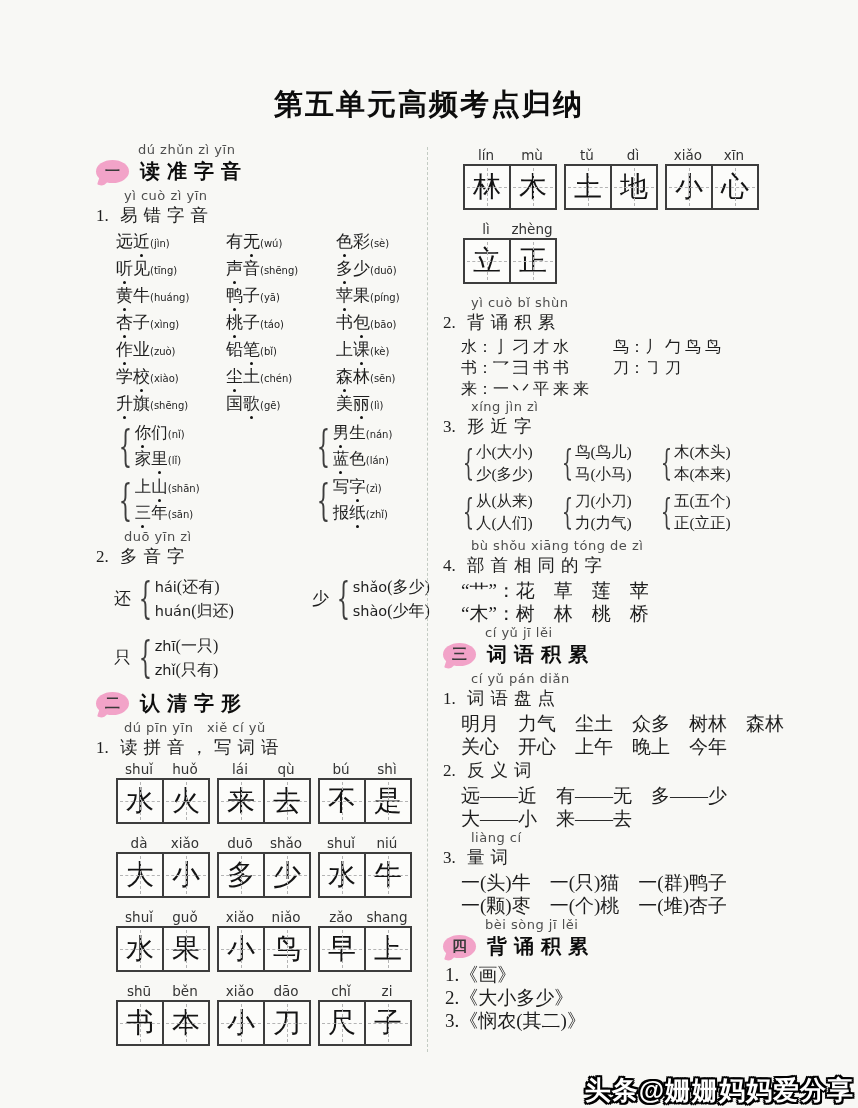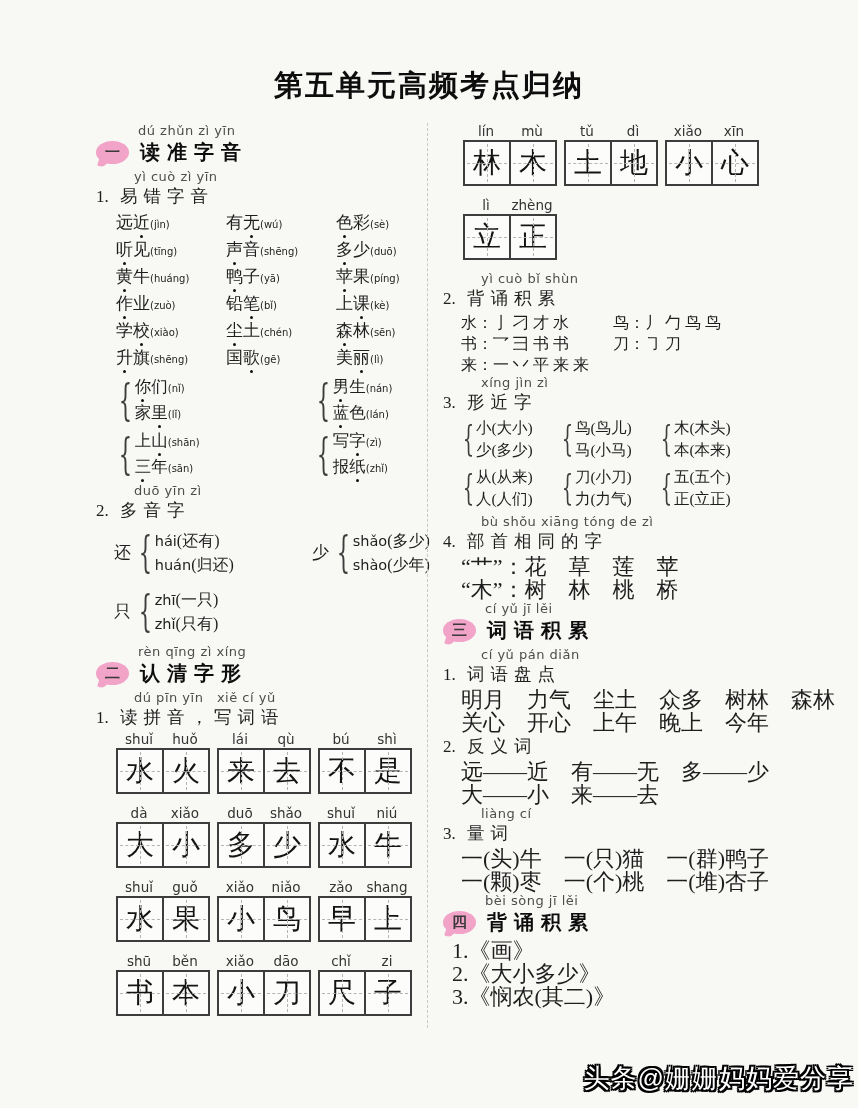--- a/index.html
+++ b/index.html
@@ -2,42 +2,42 @@
 <html><head>
 <meta charset="utf-8">
 <style>
   html,body{margin:0;padding:0}
   body{
     width:858px;height:1108px;overflow:hidden;position:relative;
     background:#f8f8f5;color:#1e1e1e;
     font-family:"Liberation Serif","DejaVu Serif",serif;
   }
   .title{
-    margin:0;padding-top:69px;text-align:center;color:#0d0d0d;
+    margin:0;padding-top:88px;text-align:center;color:#0d0d0d;
     font-family:"Liberation Sans","DejaVu Sans",sans-serif;
     font-weight:bold;font-size:29px;line-height:32px;letter-spacing:2px;
   }
-  .columns{display:flex;align-items:flex-start;margin-top:22px;padding-left:96px}
+  .columns{display:flex;align-items:center;margin-top:22px;padding-left:96px}
   .col-left{flex:none;width:331px}
   .col-right{flex:1;border-left:1px dashed #c3cbc3;padding-left:15px;padding-right:18px;min-height:905px}
 
   .py{font-family:"DejaVu Sans","Liberation Sans",sans-serif;font-size:13px;line-height:15px;color:#4d4d4d;letter-spacing:.5px}
 
   .head{margin-bottom:4px}
   .head-py{margin-left:42px}
   .head-line{display:flex;align-items:center;gap:11px;margin-top:1px;height:26px}
   .badge{flex:none;width:33px;height:23px;background:#f2a3c8;border-radius:50%;
     display:flex;align-items:center;justify-content:center;position:relative;
     font-family:"Liberation Sans","DejaVu Sans",sans-serif;font-weight:bold;font-size:15px;color:#3a3a3a}
   .badge::after{content:"";position:absolute;left:2px;bottom:-3px;width:9px;height:7px;background:#f2a3c8;
     border-radius:0 0 7px 1px;transform:rotate(18deg)}
   .head-title{font-family:"Liberation Sans","DejaVu Sans",sans-serif;font-weight:bold;font-size:20px;letter-spacing:7px;color:#0d0d0d;white-space:nowrap}
 
   .sub{margin-bottom:2px}
-  .sub-py{margin-left:38px}
+  .sub-py{margin-left:28px}
   .sub-line{display:flex;margin-top:1px}
   .sub-num{flex:none;min-width:24px;font-size:17px;line-height:23px}
   .sub-title{font-size:17.5px;line-height:23px;letter-spacing:6px;white-space:nowrap}
 
   .w-row{display:flex;margin-left:20px;font-size:17px;line-height:25px;white-space:nowrap}
   .w-col{flex:none;width:110px}
   .w-row .w-col:last-child{width:auto}
   .hz{position:relative;display:inline-block}
   .dc::after{content:"";position:absolute;left:50%;bottom:-3px;width:3px;height:3px;margin-left:-1.5px;border-radius:50%;background:#111}
   .wp{font-family:"DejaVu Sans","Liberation Sans",sans-serif;font-size:10px;color:#222}
@@ -67,26 +67,26 @@
   .st-row{display:flex;margin-left:18px;font-size:16px;line-height:21px;white-space:nowrap}
   .st-cell{flex:none;width:152px}
   .st-row .st-cell:last-child{width:auto}
 
   .xj-row{display:flex;margin:1px 0 3px 14px;height:46px}
   .xj{display:flex;align-items:center;flex:none;width:99px}
   .xj-row .xj:last-child{width:auto}
   .xj .br-mark{font-size:36px}
   .xj-lines{font-size:15.5px;line-height:22px;white-space:nowrap}
 
-  .ln{margin-left:18px;font-size:22px;line-height:23px;white-space:nowrap}
-  .ln-tight{margin-left:9px}
+  .ln{margin-left:18px;font-size:19px;line-height:23px;white-space:nowrap}
+  .ln-tight{margin-left:2px}
 
   .watermark{
-    position:absolute;right:4px;bottom:12px;
-    font-family:"Liberation Sans","DejaVu Sans",sans-serif;font-weight:normal;font-size:26px;letter-spacing:1px;color:#fff;
+    position:absolute;right:4px;bottom:0;
+    font-family:"Liberation Sans","DejaVu Sans",sans-serif;font-weight:bold;font-size:26px;letter-spacing:1px;color:#fff;
     text-shadow:-2px -2px 0 #000,2px -2px 0 #000,-2px 2px 0 #000,2px 2px 0 #000,0 -2px 0 #000,0 2px 0 #000,-2px 0 0 #000,2px 0 0 #000;
   }
 </style>
 </head>
 <body>
 
 <div class="page">
   <h1 class="title">第五单元高频考点归纳</h1>
   <div class="columns">
     <div class="col-left" id="col-left">
@@ -113,20 +113,25 @@
           <span class="w-col"><span class="hz dc">听</span><span class="hz">见</span><span class="wp">(tīng)</span></span>
           <span class="w-col"><span class="hz dc">声</span><span class="hz">音</span><span class="wp">(shēng)</span></span>
           <span class="w-col"><span class="hz dc">多</span><span class="hz">少</span><span class="wp">(duō)</span></span>
         </div>
         <div class="w-row">
           <span class="w-col"><span class="hz dc">黄</span><span class="hz">牛</span><span class="wp">(huáng)</span></span>
           <span class="w-col"><span class="hz dc">鸭</span><span class="hz">子</span><span class="wp">(yā)</span></span>
           <span class="w-col"><span class="hz dc">苹</span><span class="hz">果</span><span class="wp">(píng)</span></span>
         </div>
         <div class="w-row">
+          <span class="w-col"><span class="hz dc">杏</span><span class="hz">子</span><span class="wp">(xìng)</span></span>
+          <span class="w-col"><span class="hz dc">桃</span><span class="hz">子</span><span class="wp">(táo)</span></span>
+          <span class="w-col"><span class="hz">书</span><span class="hz dc">包</span><span class="wp">(bāo)</span></span>
+        </div>
+        <div class="w-row">
           <span class="w-col"><span class="hz dc">作</span><span class="hz">业</span><span class="wp">(zuò)</span></span>
           <span class="w-col"><span class="hz">铅</span><span class="hz dc">笔</span><span class="wp">(bǐ)</span></span>
           <span class="w-col"><span class="hz">上</span><span class="hz dc">课</span><span class="wp">(kè)</span></span>
         </div>
         <div class="w-row">
           <span class="w-col"><span class="hz">学</span><span class="hz dc">校</span><span class="wp">(xiào)</span></span>
           <span class="w-col"><span class="hz dc">尘</span><span class="hz">土</span><span class="wp">(chén)</span></span>
           <span class="w-col"><span class="hz dc">森</span><span class="hz">林</span><span class="wp">(sēn)</span></span>
         </div>
         <div class="w-row">
@@ -195,21 +200,20 @@
           <span class="dy dy-first">
           <span class="dy-ch">只</span>
           <span class="br-mark">{</span>
           <span class="dy-lines">
               <div><span class="rp">zhī</span>(一只)</div>
               <div><span class="rp">zhǐ</span>(只有)</div>
             </span>
         </span>
         </div>
         <div class="head">
-      <div class="py head-py">rèn qīng zì xíng</div>
       <div class="head-line">
         <span class="badge">二</span>
         <span class="head-title">认清字形</span>
       </div>
         </div>
         <div class="sub">
       <div class="py sub-py">dú pīn yīn　xiě cí yǔ</div>
       <div class="sub-line">
         <span class="sub-num">1.</span>
         <span class="sub-title">读拼音，写词语</span>

